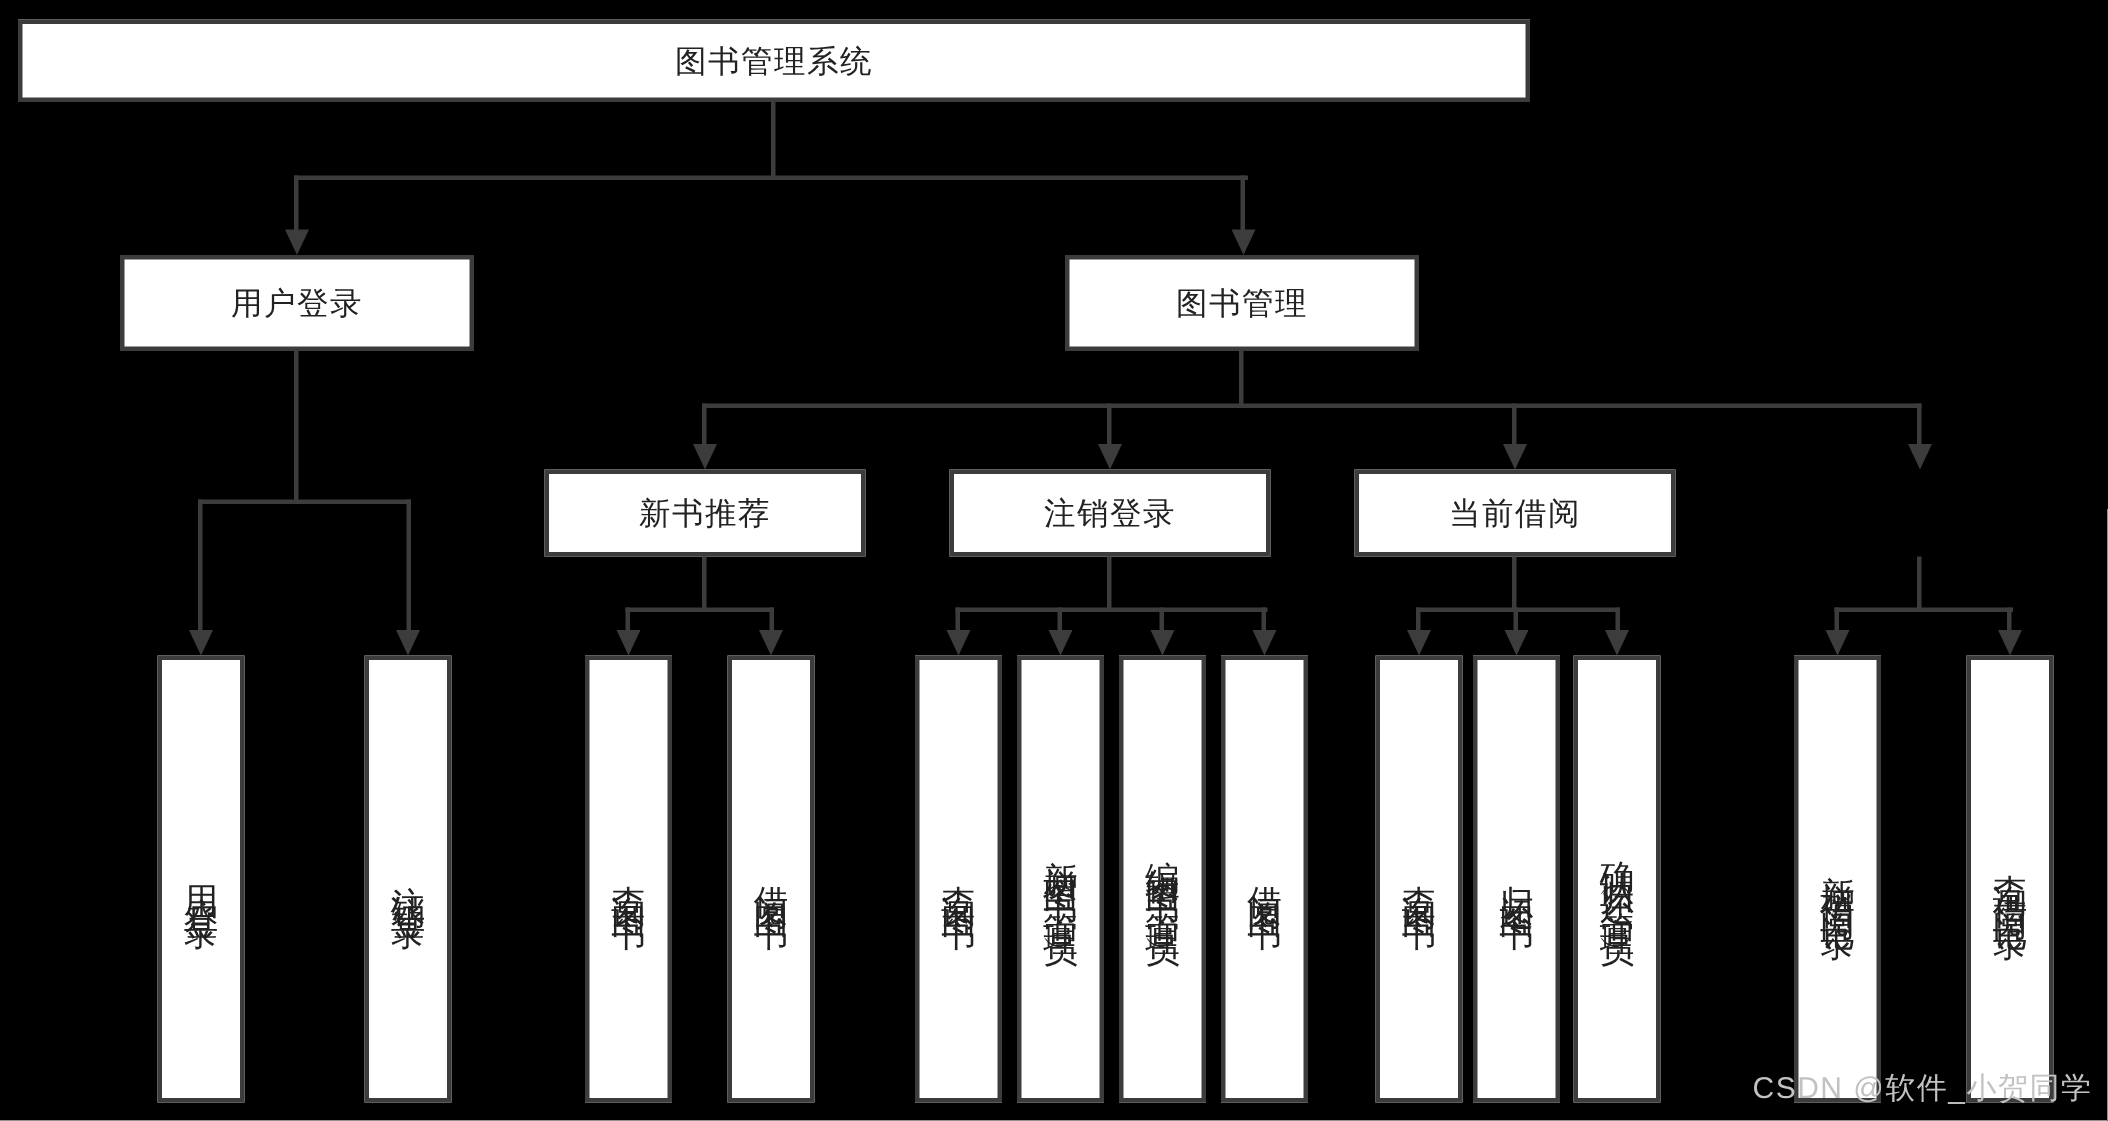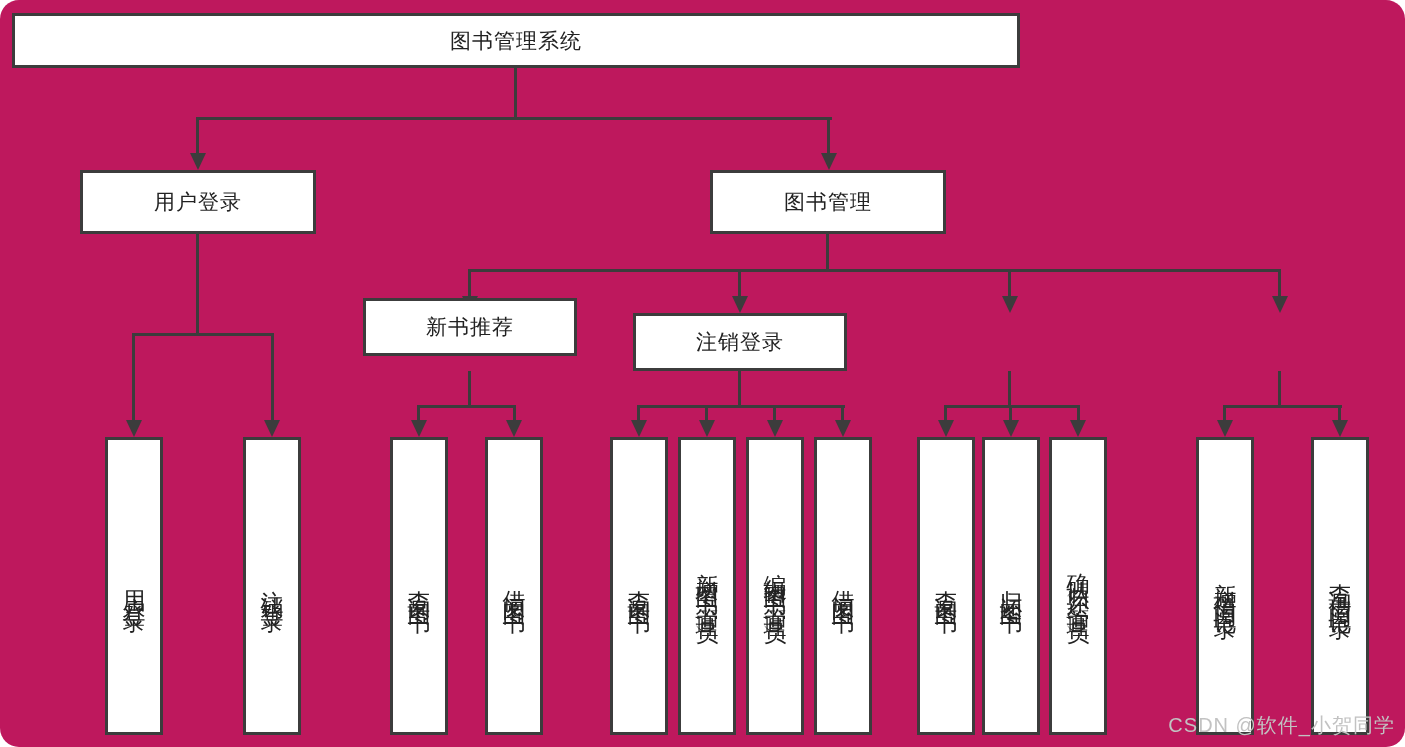--- a/index.html
+++ b/index.html
@@ -5,23 +5,22 @@
   :root{
     --line:#3c3c3c;
     --text:#222222;
     --wm:#c2c2c2;
   }
   html,body{margin:0;padding:0;background:#ffffff;}
   body{font-family:"Liberation Sans","DejaVu Sans",sans-serif;}
   #canvas{
     position:relative;
     width:1405px;height:747px;
-    background:#be185d;
+    background:#000000;
     overflow:hidden;
-    border-radius:19px;
   }
   
   .node{
     position:absolute;
     box-sizing:border-box;
     border:3px solid var(--line);
     background:#ffffff;
     display:flex;align-items:center;justify-content:center;
     color:var(--text);
   }
@@ -96,25 +95,28 @@
   <div class="h" style="left:468px;top:269px;width:813px;"></div>
   <div class="v" style="left:468px;top:269px;height:32px;"></div>
   <div class="arrow" style="left:462px;top:296px;"></div>
   <div class="v" style="left:738px;top:269px;height:32px;"></div>
   <div class="arrow" style="left:732px;top:296px;"></div>
   <div class="v" style="left:1008px;top:269px;height:32px;"></div>
   <div class="arrow" style="left:1002px;top:296px;"></div>
   <div class="v" style="left:1278px;top:269px;height:32px;"></div>
   <div class="arrow" style="left:1272px;top:296px;"></div>
 
-  <div class="node h-label" style="left:363px;top:298px;width:214px;height:58px;">
+  <div class="node h-label" style="left:363px;top:313px;width:214px;height:58px;">
     <span>新书推荐</span>
   </div>
   <div class="node h-label" style="left:633px;top:313px;width:214px;height:58px;">
     <span>注销登录</span>
+  </div>
+  <div class="node h-label" style="left:903px;top:313px;width:214px;height:58px;">
+    <span>当前借阅</span>
   </div>
 
   <div class="v" style="left:468px;top:371px;height:37px;"></div>
   <div class="h" style="left:417px;top:405px;width:99px;"></div>
   <div class="v" style="left:417px;top:405px;height:18px;"></div>
   <div class="arrow" style="left:411px;top:420px;"></div>
   <div class="v" style="left:513px;top:405px;height:18px;"></div>
   <div class="arrow" style="left:506px;top:420px;"></div>
 
   <div class="v" style="left:738px;top:371px;height:37px;"></div>

